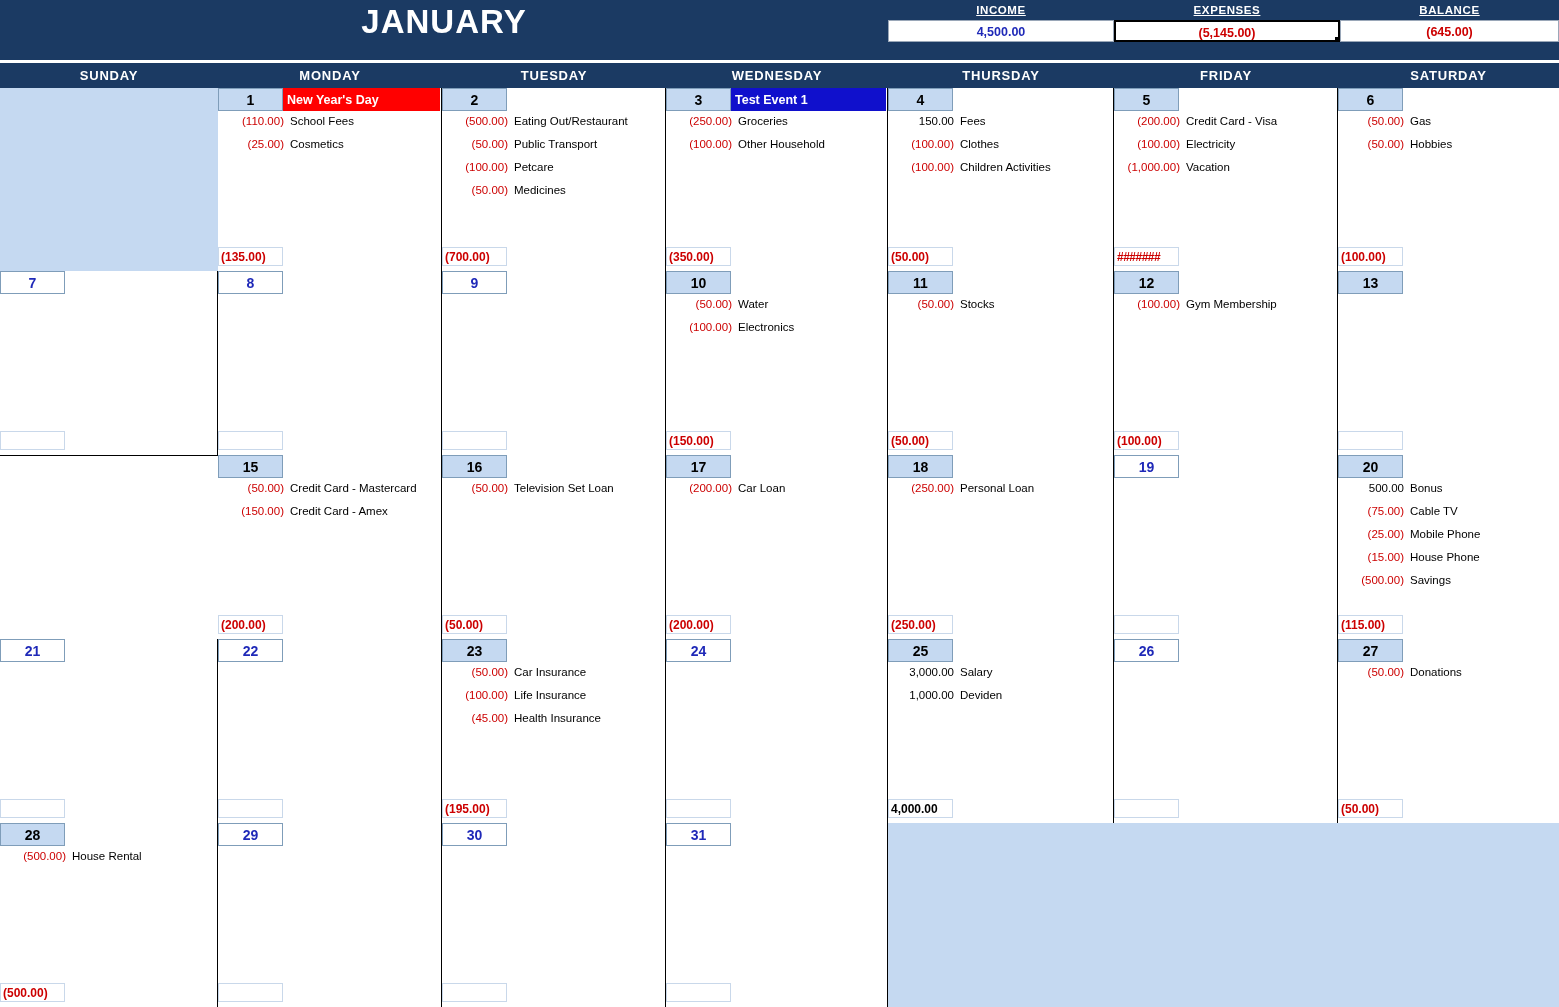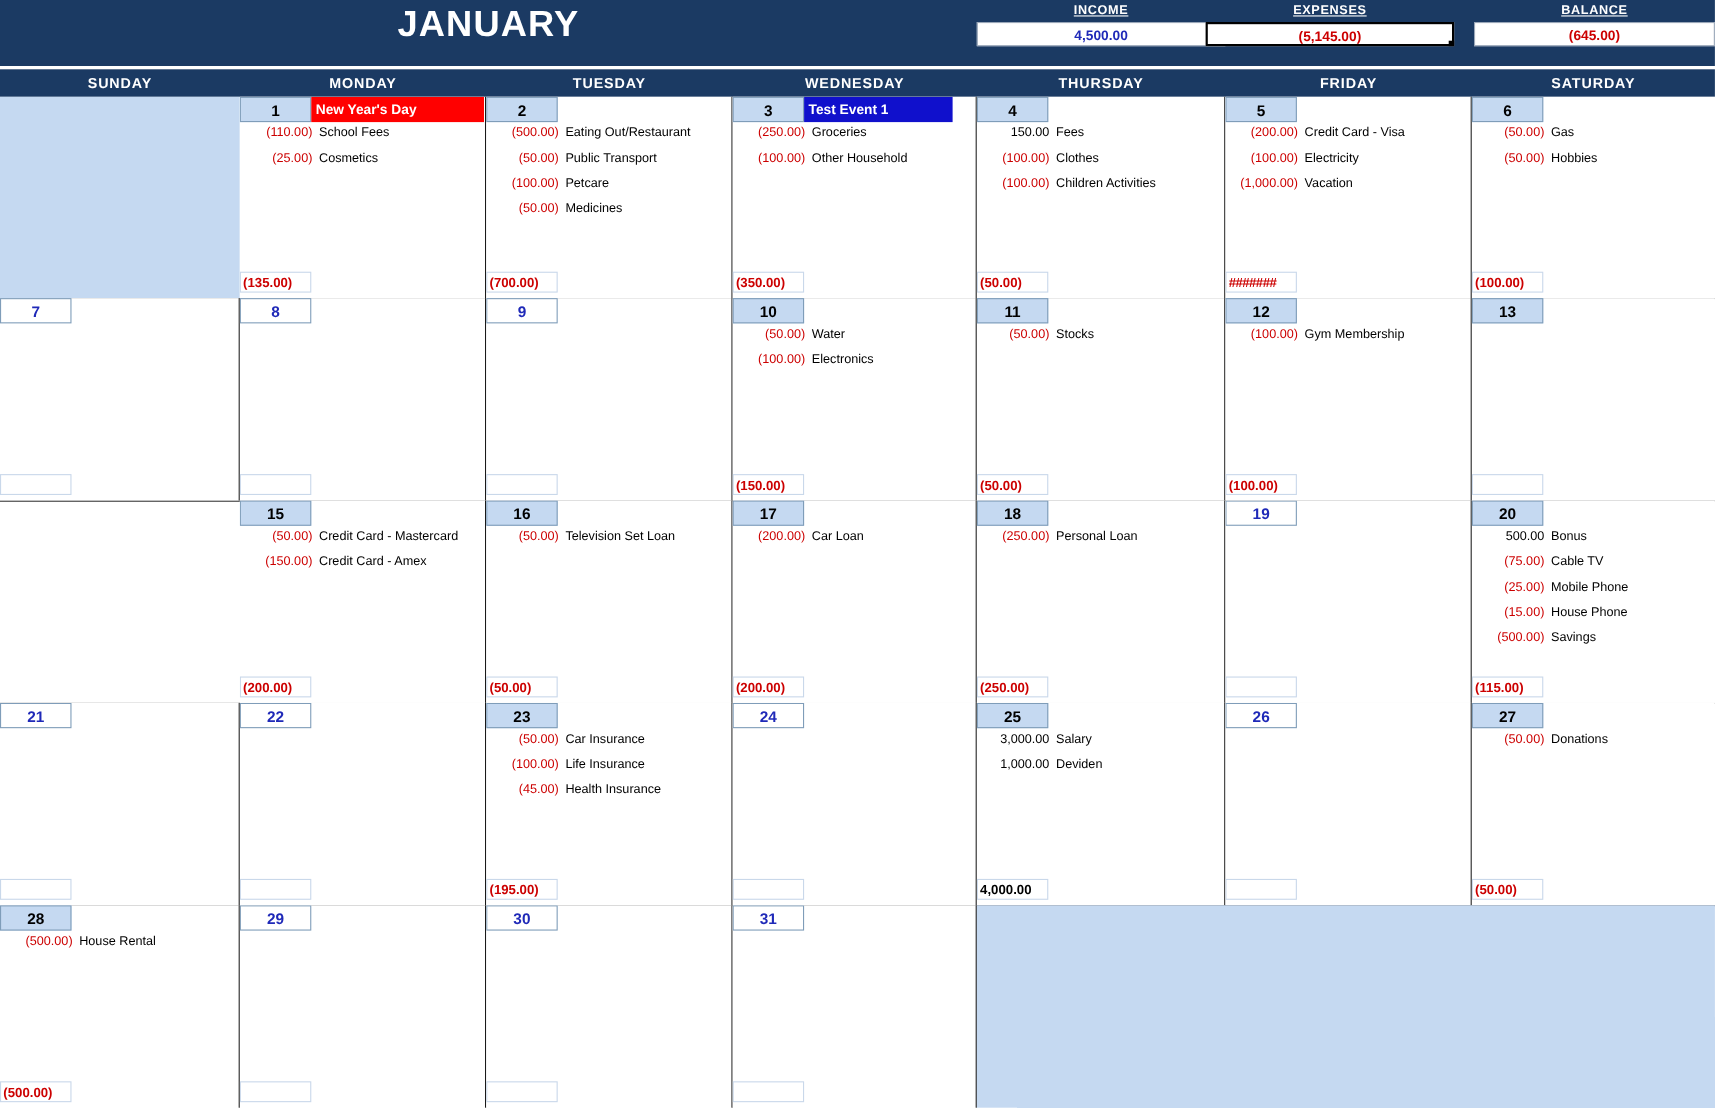--- a/index.html
+++ b/index.html
@@ -120,21 +120,21 @@
 
 <div class="sheet">
 
   <div class="topbar">
     <div class="month-title">JANUARY</div>
     <div class="summary">
         <div class="sum-col" style="left: 0px; width: 226px;">
           <div class="sum-label">INCOME</div>
           <div class="sum-value pos">4,500.00</div>
         </div>
-        <div class="sum-col" style="left: 208px; width: 226px;">
+        <div class="sum-col" style="left: 226px; width: 226px;">
           <div class="sum-label">EXPENSES</div>
           <div class="sum-value neg focus" style="position: relative;">(5,145.00)<span class="focus-handle"></span></div>
         </div>
         <div class="sum-col" style="left: 452px; width: 219px;">
           <div class="sum-label">BALANCE</div>
           <div class="sum-value neg">(645.00)</div>
         </div>
       </div>
   </div>
 
@@ -183,21 +183,21 @@
             </div>
             <div class="item">
               <span class="amt neg">(50.00)</span>
               <span class="desc">Medicines</span>
             </div>
           </div>
           <div class="total neg">(700.00)</div>
         </div>
         <div class="cell" style="left: 666px; width: 222px;">
           <div class="daynum active">3</div>
-          <div class="eventbar" style="background: rgb(16, 16, 204); width: 135px;">Test Event 1</div>
+          <div class="eventbar" style="background: rgb(16, 16, 204); width: 155px;">Test Event 1</div>
           <div class="items">
             <div class="item">
               <span class="amt neg">(250.00)</span>
               <span class="desc">Groceries</span>
             </div>
             <div class="item">
               <span class="amt neg">(100.00)</span>
               <span class="desc">Other Household</span>
             </div>
           </div>

